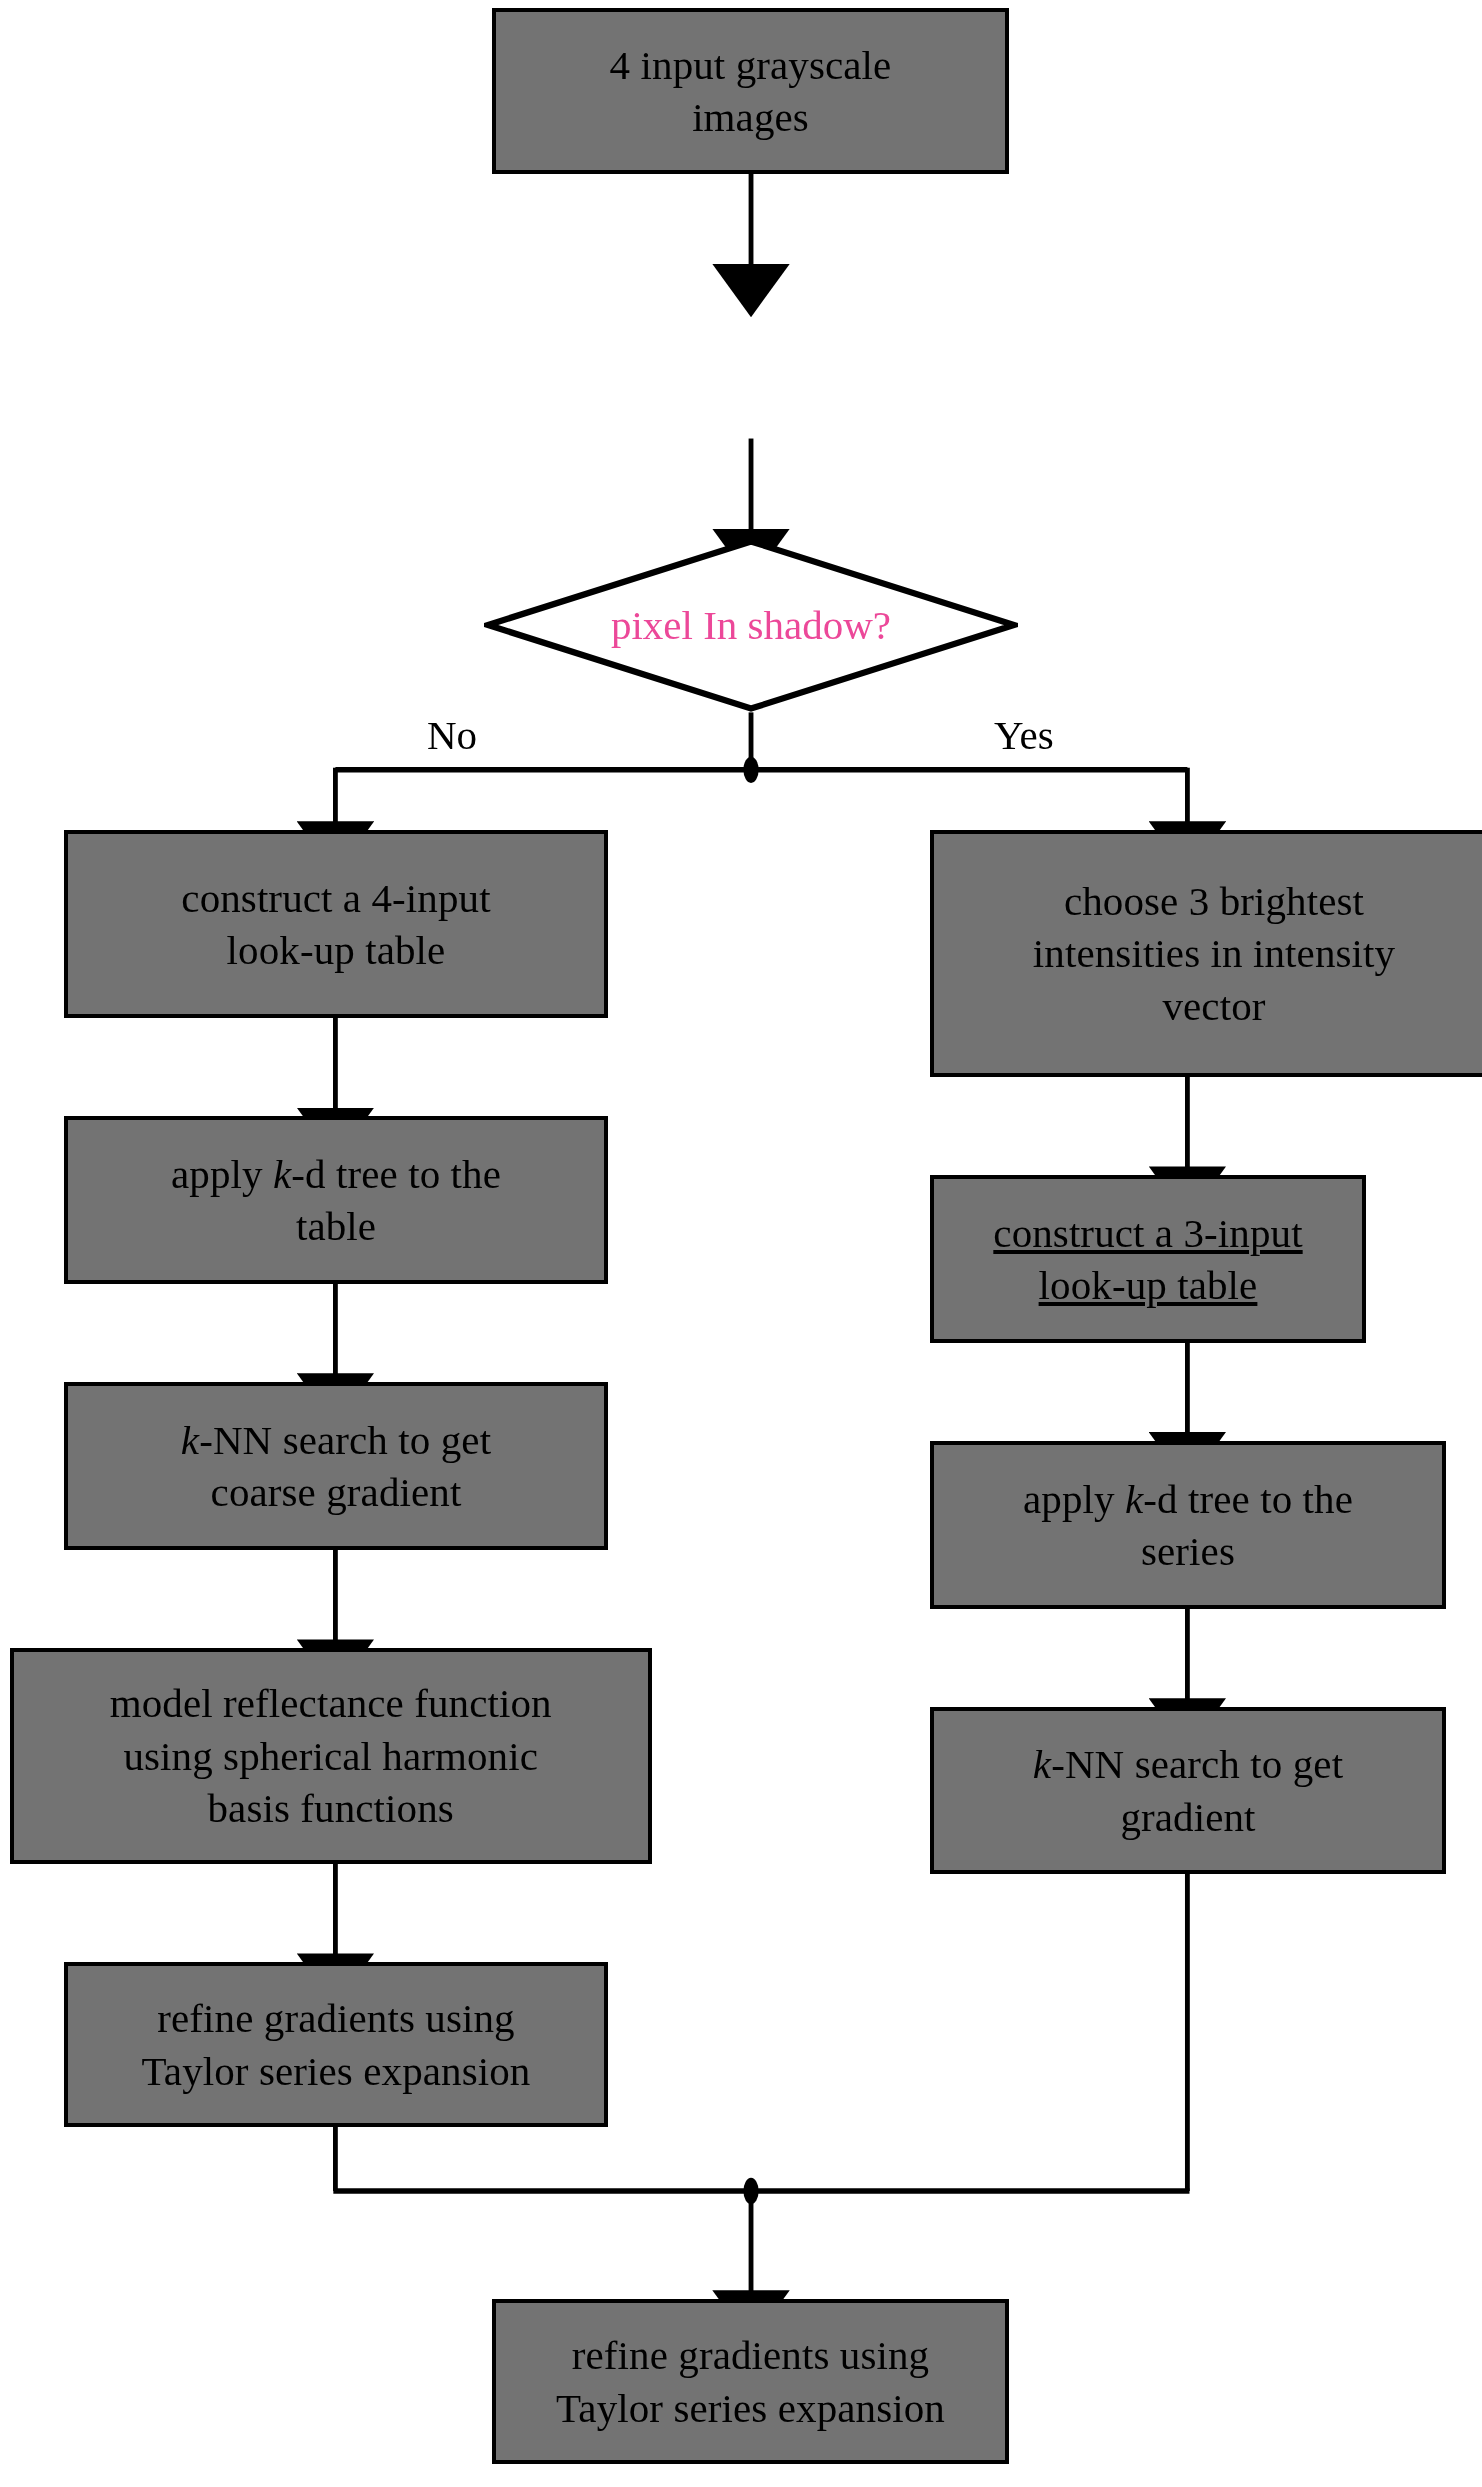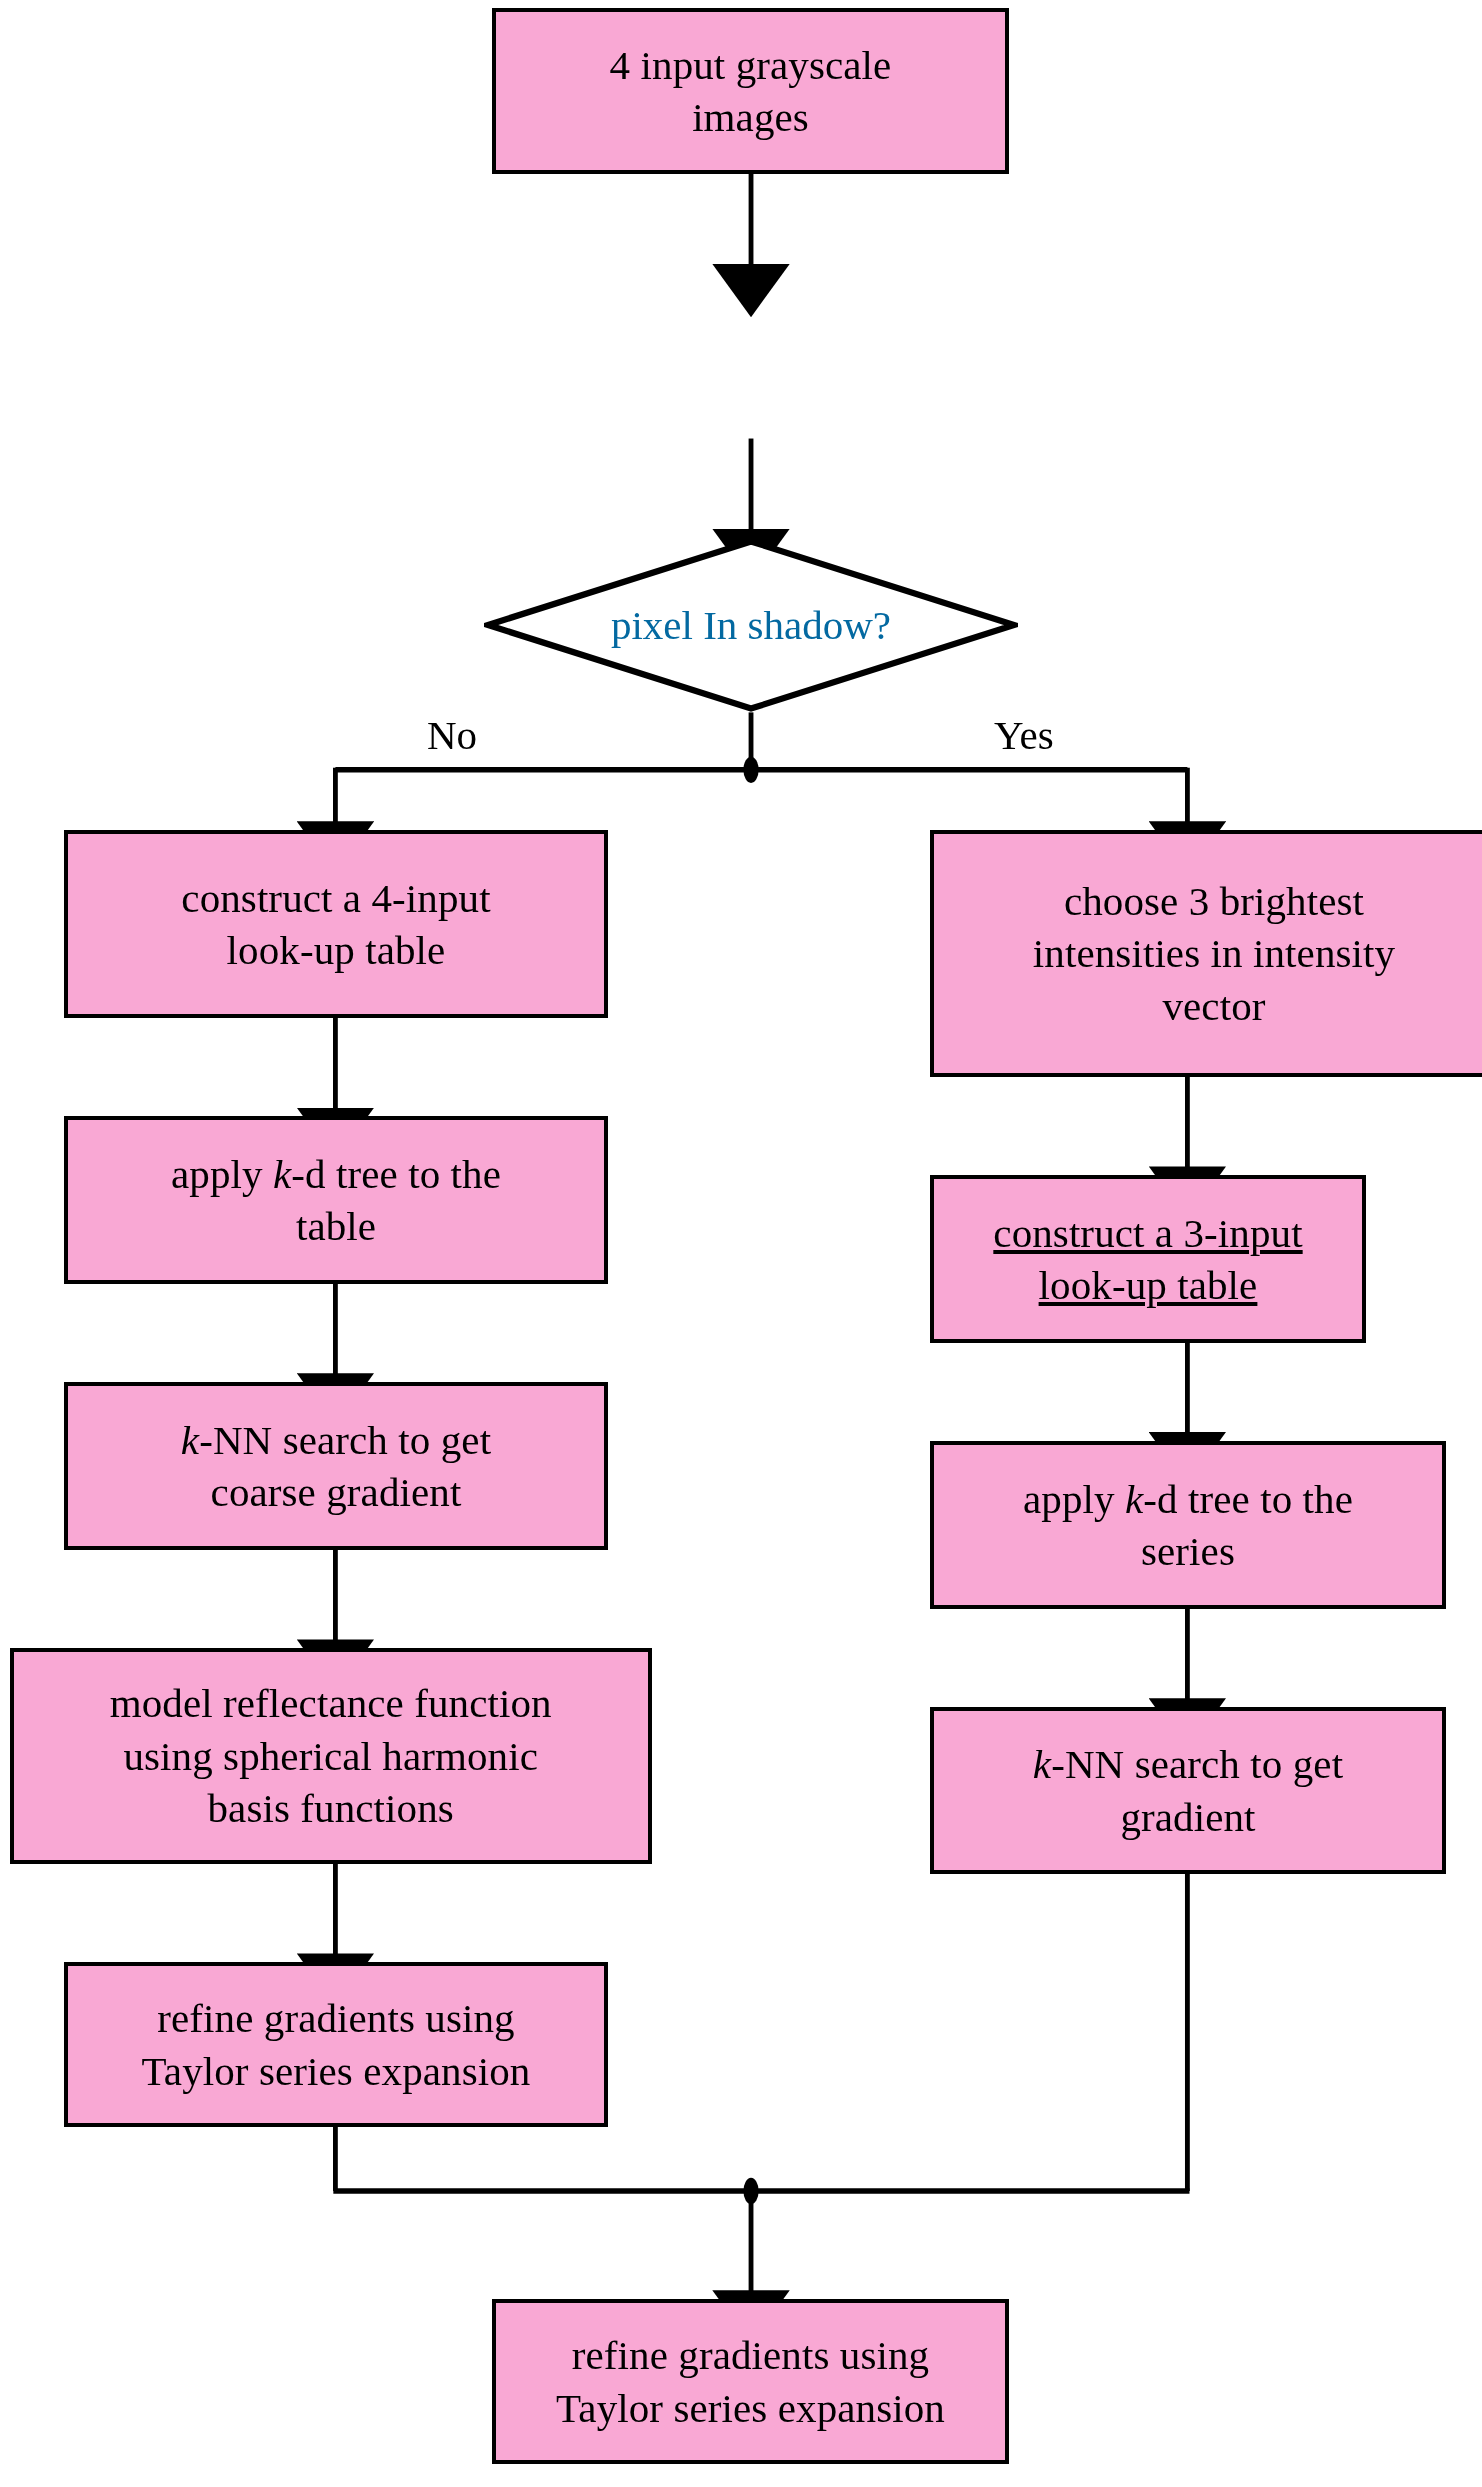--- a/index.html
+++ b/index.html
@@ -20,21 +20,21 @@
     position: absolute;
     left: 0;
     top: 0;
     width: 1482px;
     height: 2487px;
     pointer-events: none;
   }
   .node {
     position: absolute;
     box-sizing: border-box;
-    background: #f9a8d4;
+    background: #737373;
     border: 4.1px solid #000000;
     display: flex;
     align-items: center;
     justify-content: center;
     text-align: center;
     color: #000000;
     font-size: 41px;
     line-height: 1.28;
     letter-spacing: 0.1px;
     padding: 2.8px 7px;
@@ -55,21 +55,21 @@
   .diamond-label {
     position: absolute;
     left: 0;
     top: 0;
     width: 100%;
     height: 100%;
     display: flex;
     align-items: center;
     justify-content: center;
     font-size: 41px;
-    color: #0369a1;
+    color: #ec4899;
     text-align: center;
   }
   .edge-label {
     position: absolute;
     font-size: 41px;
     color: #000000;
     white-space: nowrap;
   }
   .ital { font-style: italic; }
 </style>

